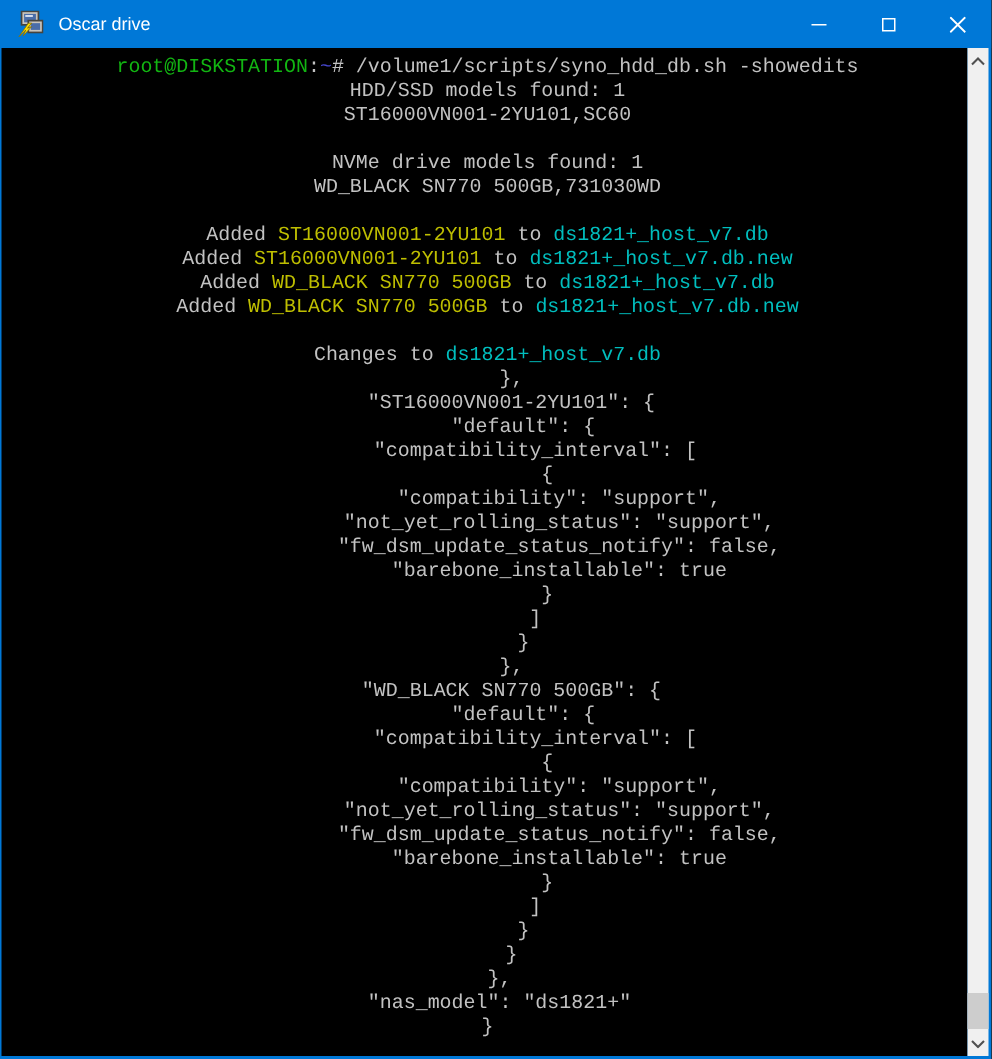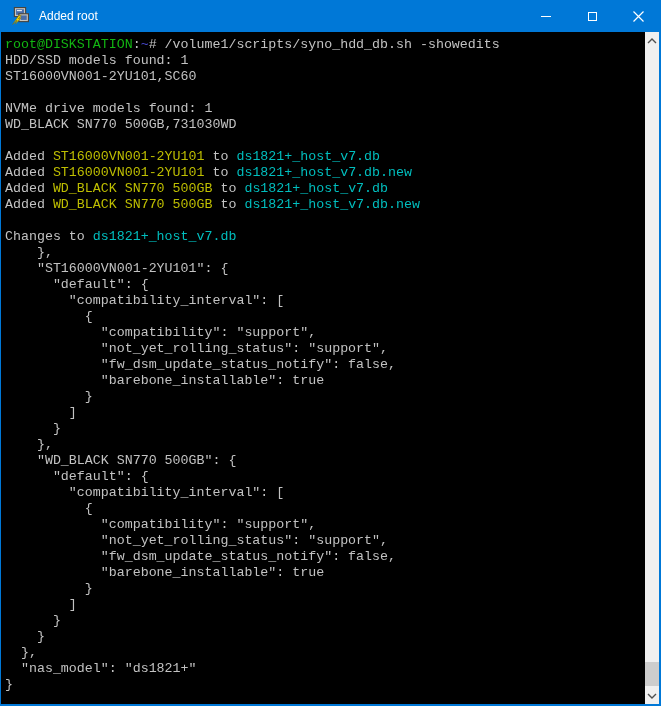--- a/index.html
+++ b/index.html
@@ -17,21 +17,21 @@
   .min-glyph{width:10px;height:1px;background:#ffffff;}
   .max-glyph{width:9px;height:9px;border:1px solid #ffffff;box-sizing:border-box;}
   
   .client{display:flex;height:672px;margin:0 2px 2px 1px;}
   .terminal{
     flex:1;min-width:0;background:#000000;color:#c2c2c2;
     font-family:"Liberation Mono","DejaVu Sans Mono",monospace;
     font-size:13.3px;line-height:16px;letter-spacing:0;
     padding:5px 0 0 4px;white-space:pre;overflow:hidden;cursor:text;
   }
-  .t-line{height:16px;}
+  .t-line{height:16px;text-align:center;}
   
   .scrollbar{position:relative;width:14px;background:#f0f0f0;flex:0 0 auto;}
   .scroll-btn{position:absolute;left:0;width:14px;height:17px;display:flex;align-items:center;justify-content:center;}
   .scroll-up{top:0;}
   .scroll-down{bottom:0;}
   .scroll-thumb{position:absolute;left:0;top:630px;width:14px;height:24px;background:#cdcdcd;}
 </style>
 </head>
 <body>
 
@@ -39,21 +39,21 @@
 
   <div class="titlebar">
     <svg class="app-icon" viewBox="0 0 16 16">
       <rect x="3" y="0.5" width="10" height="8" fill="#c9c5bd" stroke="#46443f" stroke-width="1"></rect>
       <rect x="4.5" y="2" width="7" height="5" fill="#4a6da8"></rect>
       <rect x="5.2" y="2.8" width="4.5" height="0.9" fill="#ffffff"></rect>
       <rect x="7" y="6" width="8.5" height="7" fill="#c9c5bd" stroke="#46443f" stroke-width="1"></rect>
       <rect x="8.5" y="7.5" width="5.5" height="4" fill="#4a6da8"></rect>
       <polygon points="7,7.5 1.5,15.5 5.5,11.5 4,15 9,9.5 6.5,10.5 9,7.5" fill="#ffe000" stroke="#8a7000" stroke-width="0.5"></polygon>
     </svg>
-    <span class="title-text">Added root</span>
+    <span class="title-text">Oscar drive</span>
     <div class="controls">
       <div class="ctrl-btn" title="">
         <div class="min-glyph"></div>
       </div>
       <div class="ctrl-btn">
         <div class="max-glyph"></div>
       </div>
       <div class="ctrl-btn">
         <svg width="11" height="11" viewBox="0 0 11 11">
           <path d="M0.5,0.5 L10.5,10.5 M10.5,0.5 L0.5,10.5" stroke="#ffffff" stroke-width="1.2" fill="none"></path>

